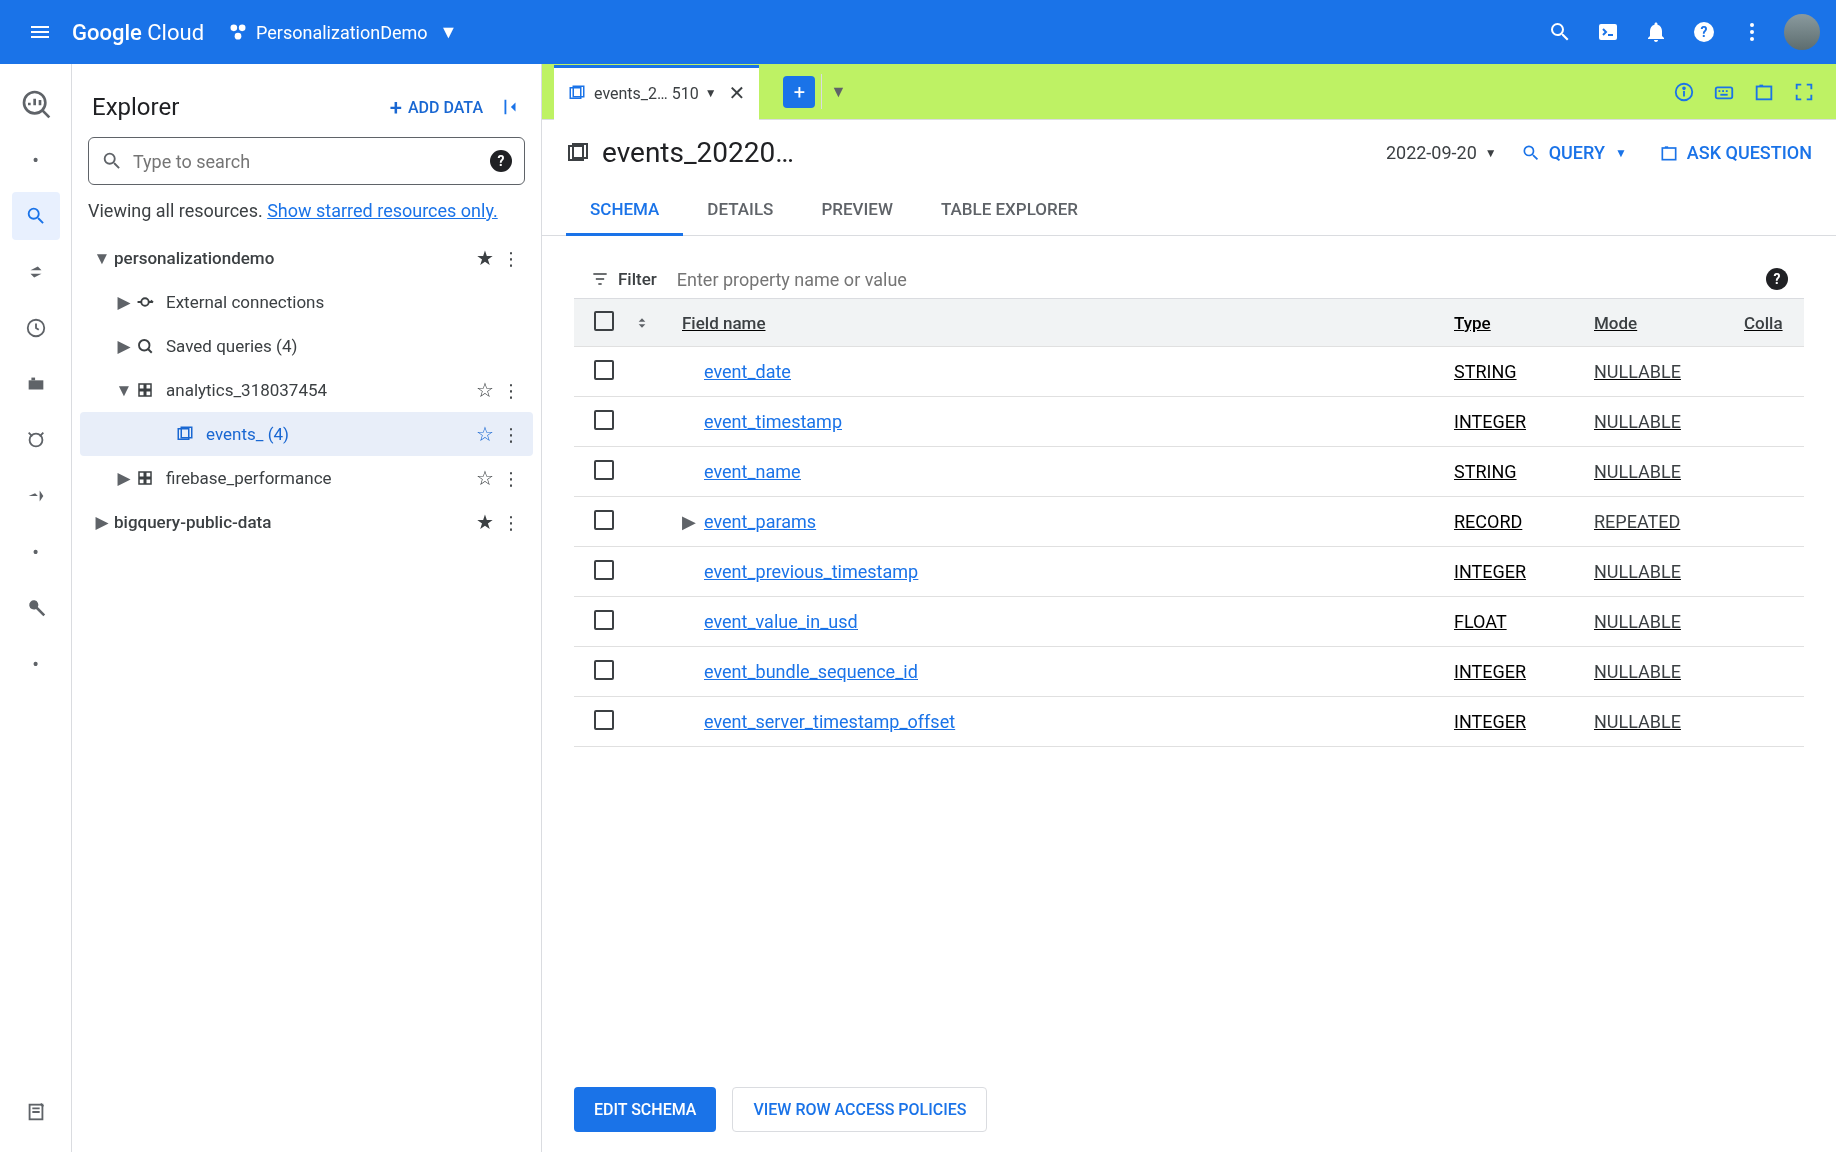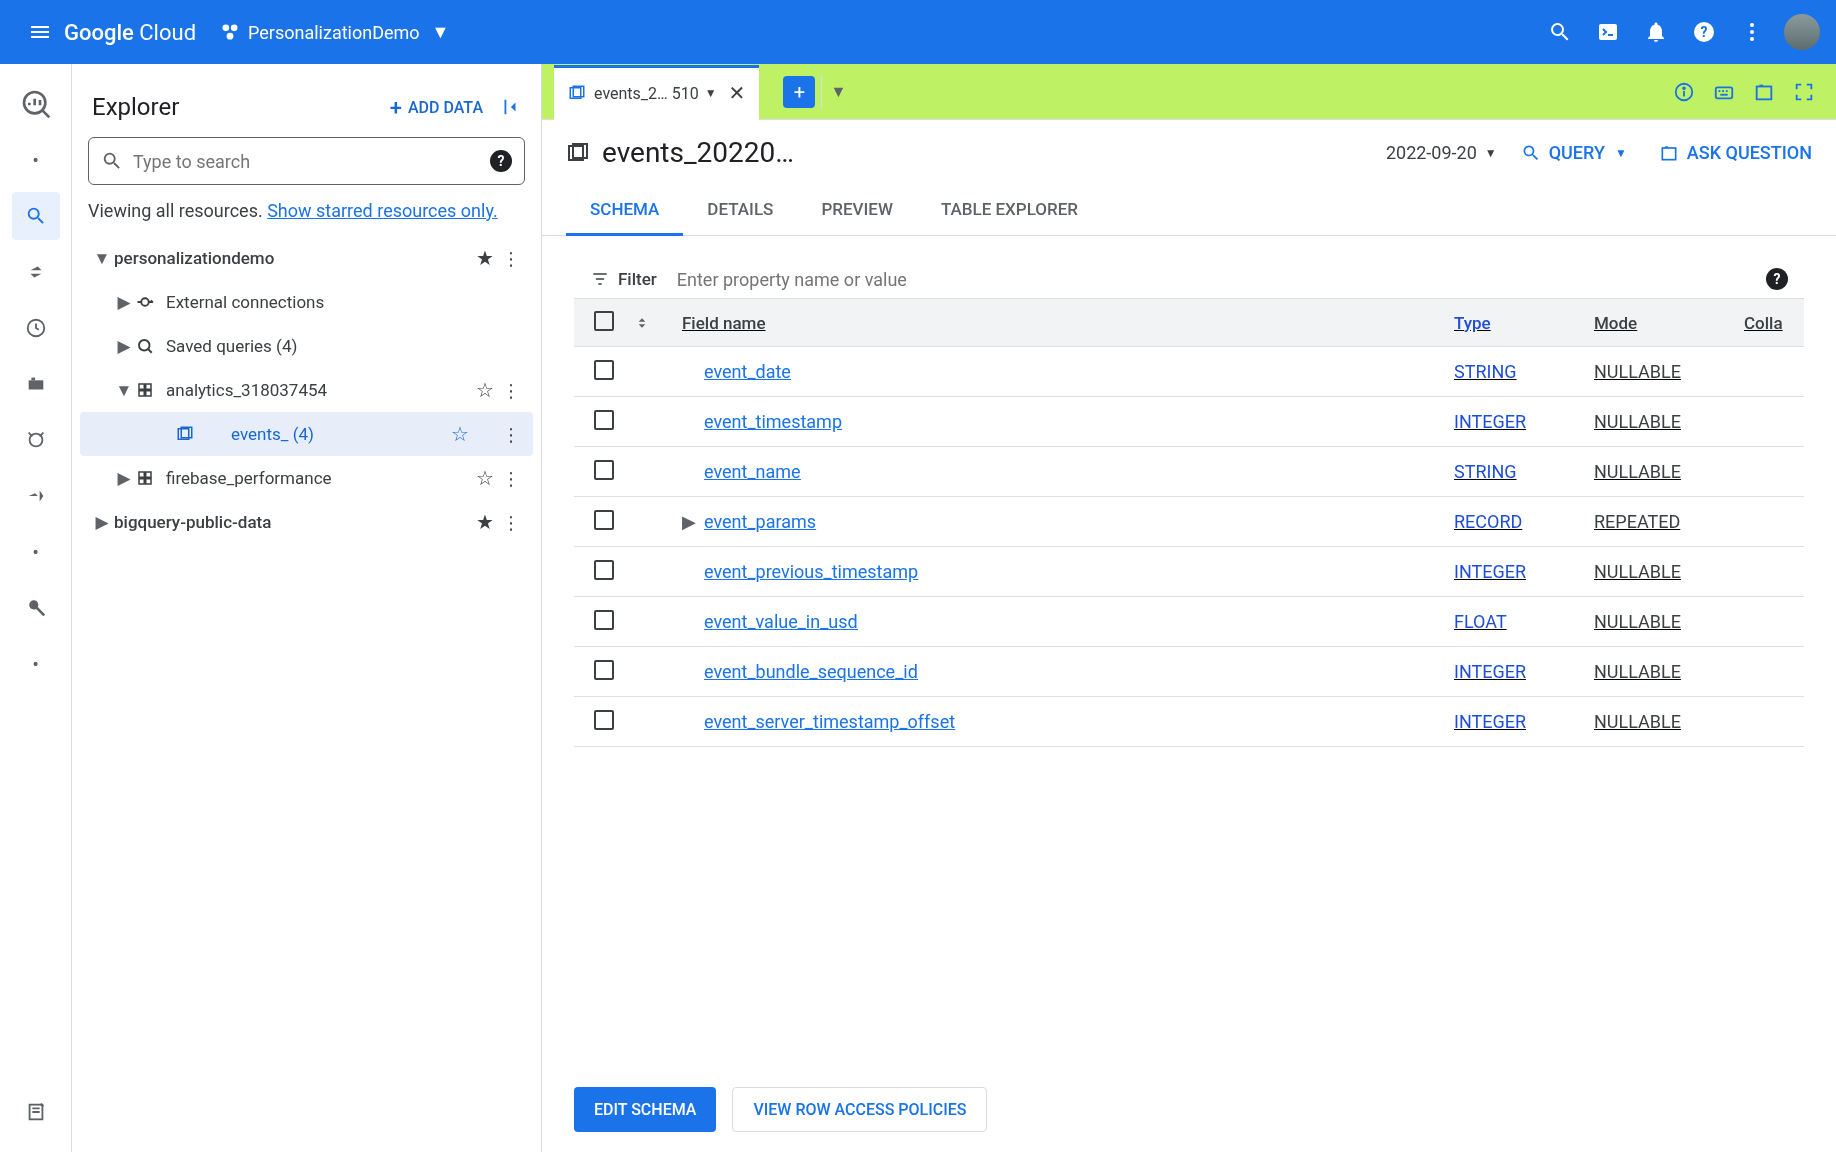--- a/index.html
+++ b/index.html
@@ -1,21 +1,21 @@
 <!DOCTYPE html>
 <html><head>
 <meta charset="utf-8">
 <style>
 * { box-sizing: border-box; margin: 0; padding: 0; font-family: 'Google Sans', Roboto, Arial, sans-serif; }
 body { background: #fff; width: 1836px; height: 1152px; overflow: hidden; }
 
 
 .header { background: #1a73e8; height: 64px; display: flex; align-items: center; padding: 0 16px; color: #fff; }
 .header .menu-btn { width: 48px; height: 48px; display: flex; align-items: center; justify-content: center; cursor: pointer; }
-.header .logo { font-size: 22px; display: flex; align-items: center; }
+.header .logo { font-size: 22px; margin-left: 8px; display: flex; align-items: center; }
 .header .logo b { font-weight: 500; }
 .header .project-selector { display: flex; align-items: center; margin-left: 24px; cursor: pointer; font-size: 18px; }
 .header .project-selector .icon { margin-right: 8px; }
 .header .spacer { flex: 1; }
 .header .icon-btn { width: 48px; height: 48px; display: flex; align-items: center; justify-content: center; cursor: pointer; }
 .header .avatar { width: 36px; height: 36px; border-radius: 50%; background: linear-gradient(#8a9a9e,#5d6d6f); margin-left: 8px; }
 
 .main { display: flex; height: calc(100% - 64px); }
 
 
@@ -33,21 +33,21 @@
 .add-data-btn { color: #1967d2; font-weight: 500; font-size: 16px; display: flex; align-items: center; cursor: pointer; margin-right: 16px; }
 .collapse-btn { color: #1967d2; cursor: pointer; }
 .search-box { margin: 8px 16px; border: 1px solid #5f6368; border-radius: 6px; height: 48px; display: flex; align-items: center; padding: 0 12px; }
 .search-box input { border: none; outline: none; flex: 1; font-size: 18px; color: #5f6368; }
 .search-box .help-icon { width: 22px; height: 22px; background: #202124; color: #fff; border-radius: 50%; display: flex; align-items: center; justify-content: center; font-size: 14px; font-weight: bold; }
 .viewing-text { padding: 4px 16px 12px 16px; font-size: 18px; color: #3c4043; line-height: 1.5; }
 .viewing-text a { color: #1a73e8; text-decoration: underline; }
 
 .tree { padding: 0 8px; overflow-y: auto; }
 .tree-item { display: flex; align-items: center; height: 44px; padding: 0 10px; cursor: pointer; font-size: 17px; color: #3c4043; border-radius: 4px; }
-.tree-item.selected { background: #e8eef9; color: #1967d2; gap: 25px; }
+.tree-item.selected { background: #e8eef9; color: #1967d2; }
 .tree-item .arrow { width: 24px; text-align: center; color: #5f6368; }
 .tree-item .ic { width: 24px; text-align: center; margin-right: 6px; }
 .tree-item .label { flex: 1; }
 .tree-item .star { width: 28px; text-align: center; font-size: 20px; }
 .tree-item .more { width: 24px; text-align: center; font-size: 18px; color: #3c4043; }
 .indent-1 { padding-left: 32px; }
 .indent-3 { padding-left: 96px; }
 
 
 .workspace { flex: 1; display: flex; flex-direction: column; background: #fff; }
@@ -79,21 +79,21 @@
 
 .schema-table { width: 100%; text-decoration: underline; }
 .schema-head, .schema-row { display: flex; align-items: center; border-bottom: 1px solid #e0e0e0; }
 .schema-head { background: #f1f3f4; height: 48px; font-weight: 500; color: #3c4043; font-size: 17px; }
 .schema-row { height: 50px; font-size: 18px; }
 .col-check { width: 60px; text-align: center; }
 .col-sort { width: 40px; color: #5f6368; }
 .col-name { flex: 1; padding-left: 8px; }
 .col-name a { color: #1a73e8; text-decoration: underline; }
 .col-name .expand { color: #5f6368; margin-right: 6px; display: inline-block; width: 16px; }
-.col-type { width: 140px; color: #1d4ed8; }
+.col-type { width: 140px; color: #000000; }
 .col-mode { width: 150px; color: #3c4043; }
 .col-coll { width: 60px; color: #3c4043; }
 .checkbox { display: inline-block; width: 20px; height: 20px; border: 2.5px solid #3c4043; border-radius: 2px; }
 
 .bottom-actions { padding: 20px 32px; display: flex; gap: 16px; }
 .btn-primary { background: #1a73e8; color: #fff; border: none; padding: 12px 20px; font-size: 16px; font-weight: 500; border-radius: 4px; cursor: pointer; }
 .btn-secondary { background: #fff; color: #1a73e8; border: 1px solid #dadce0; padding: 12px 20px; font-size: 16px; font-weight: 500; border-radius: 4px; cursor: pointer; }
 
 svg { display: block; }
 </style>

